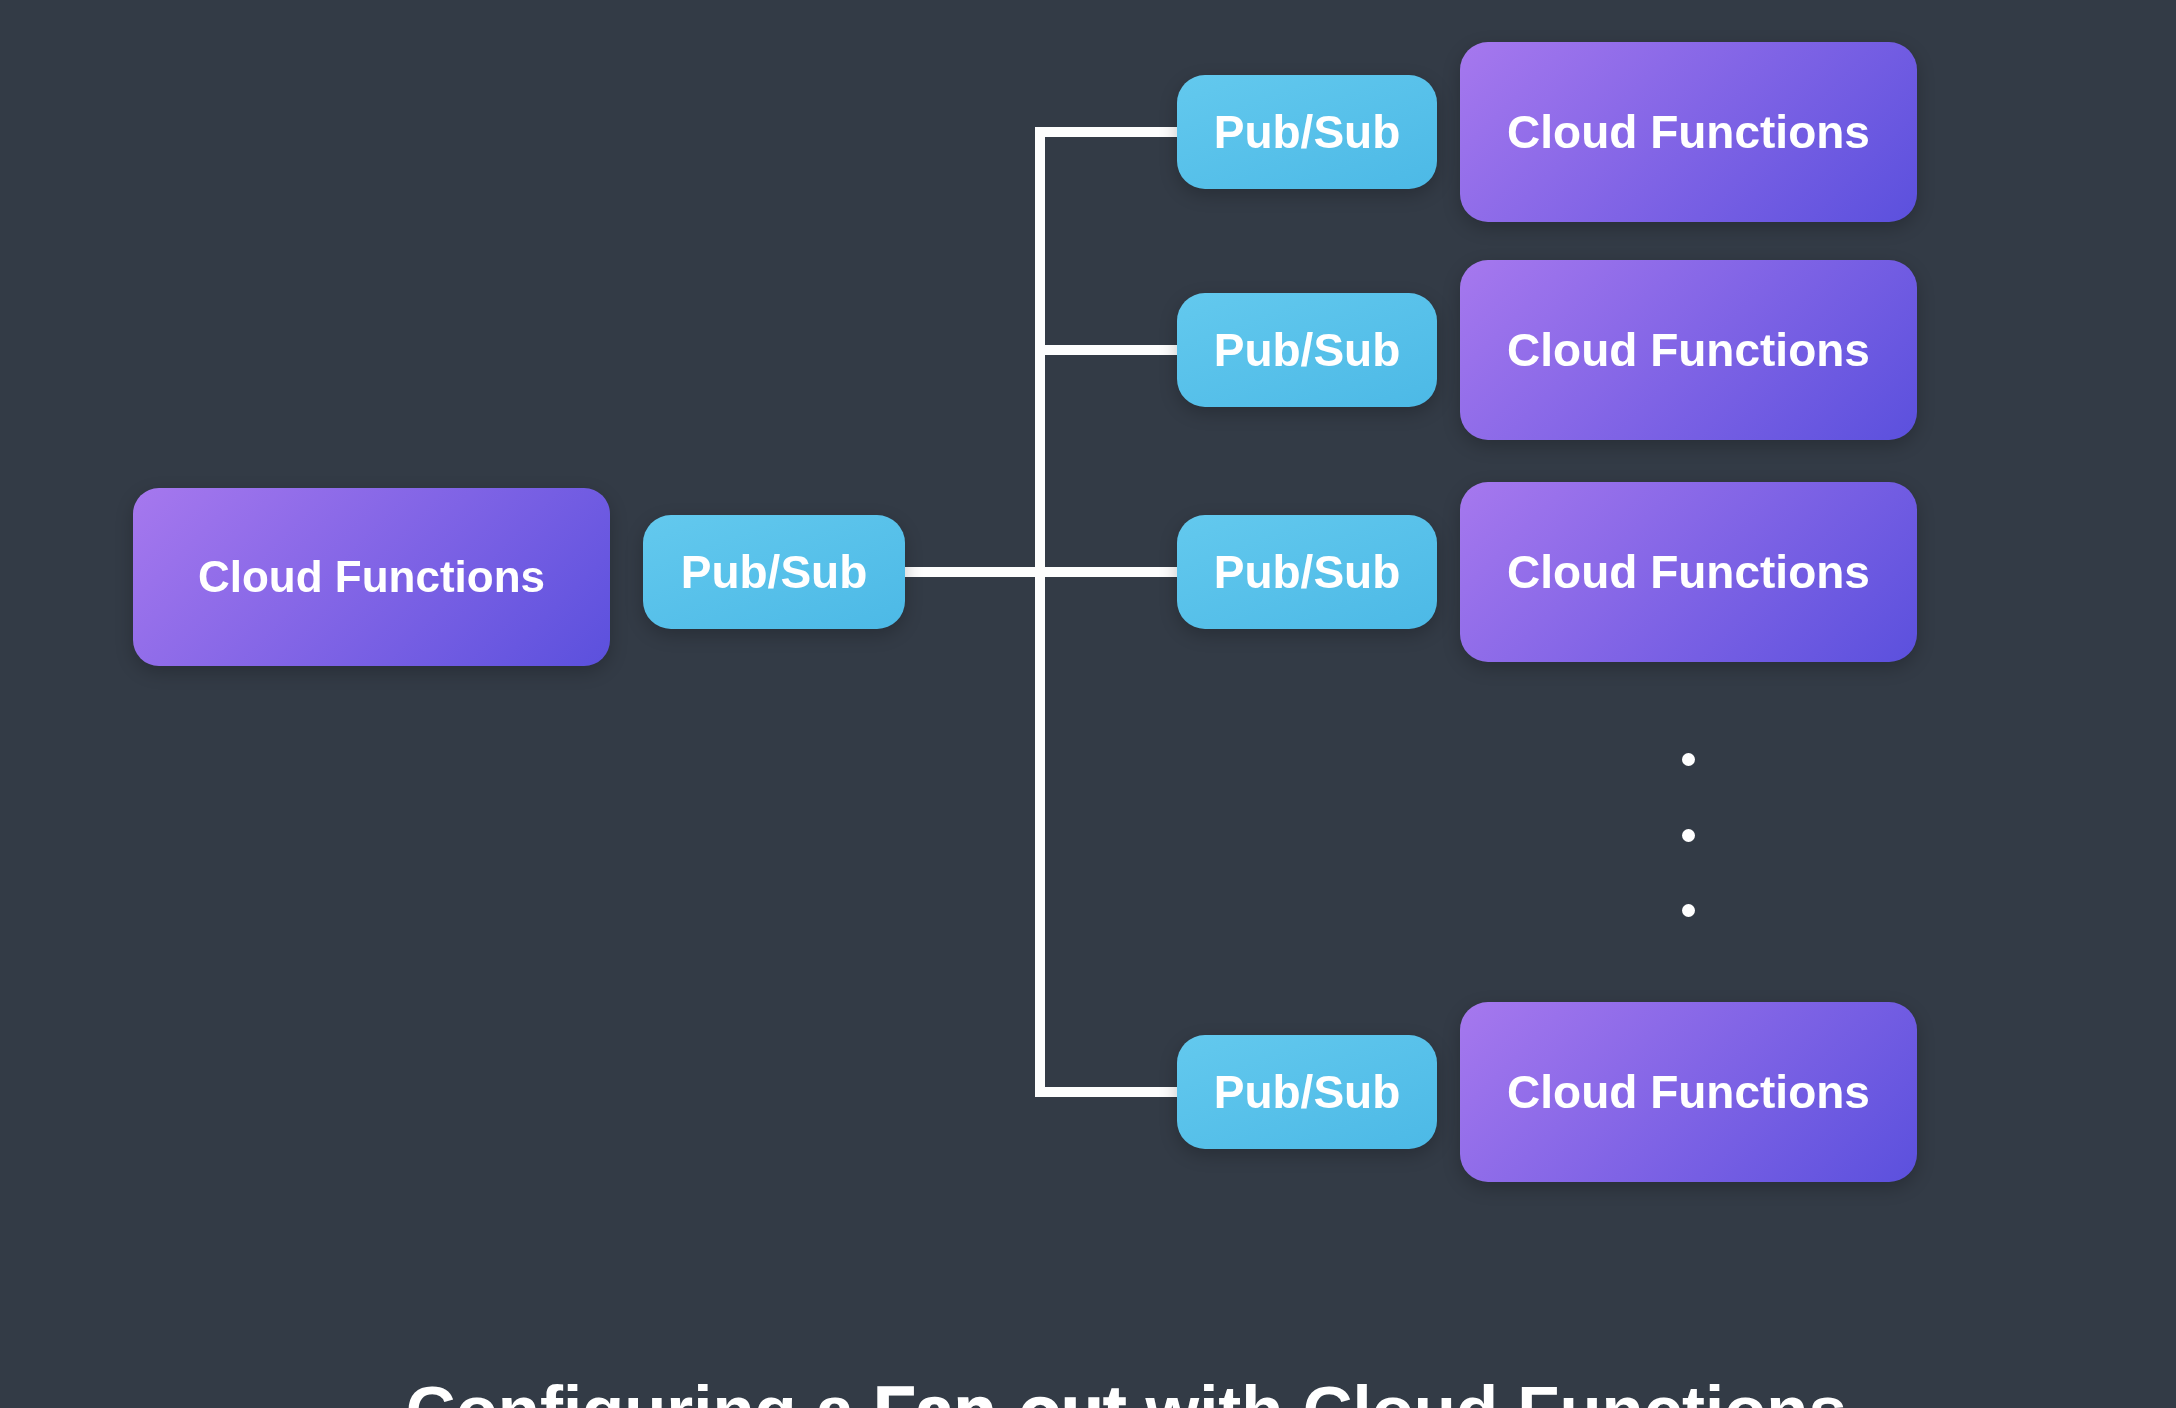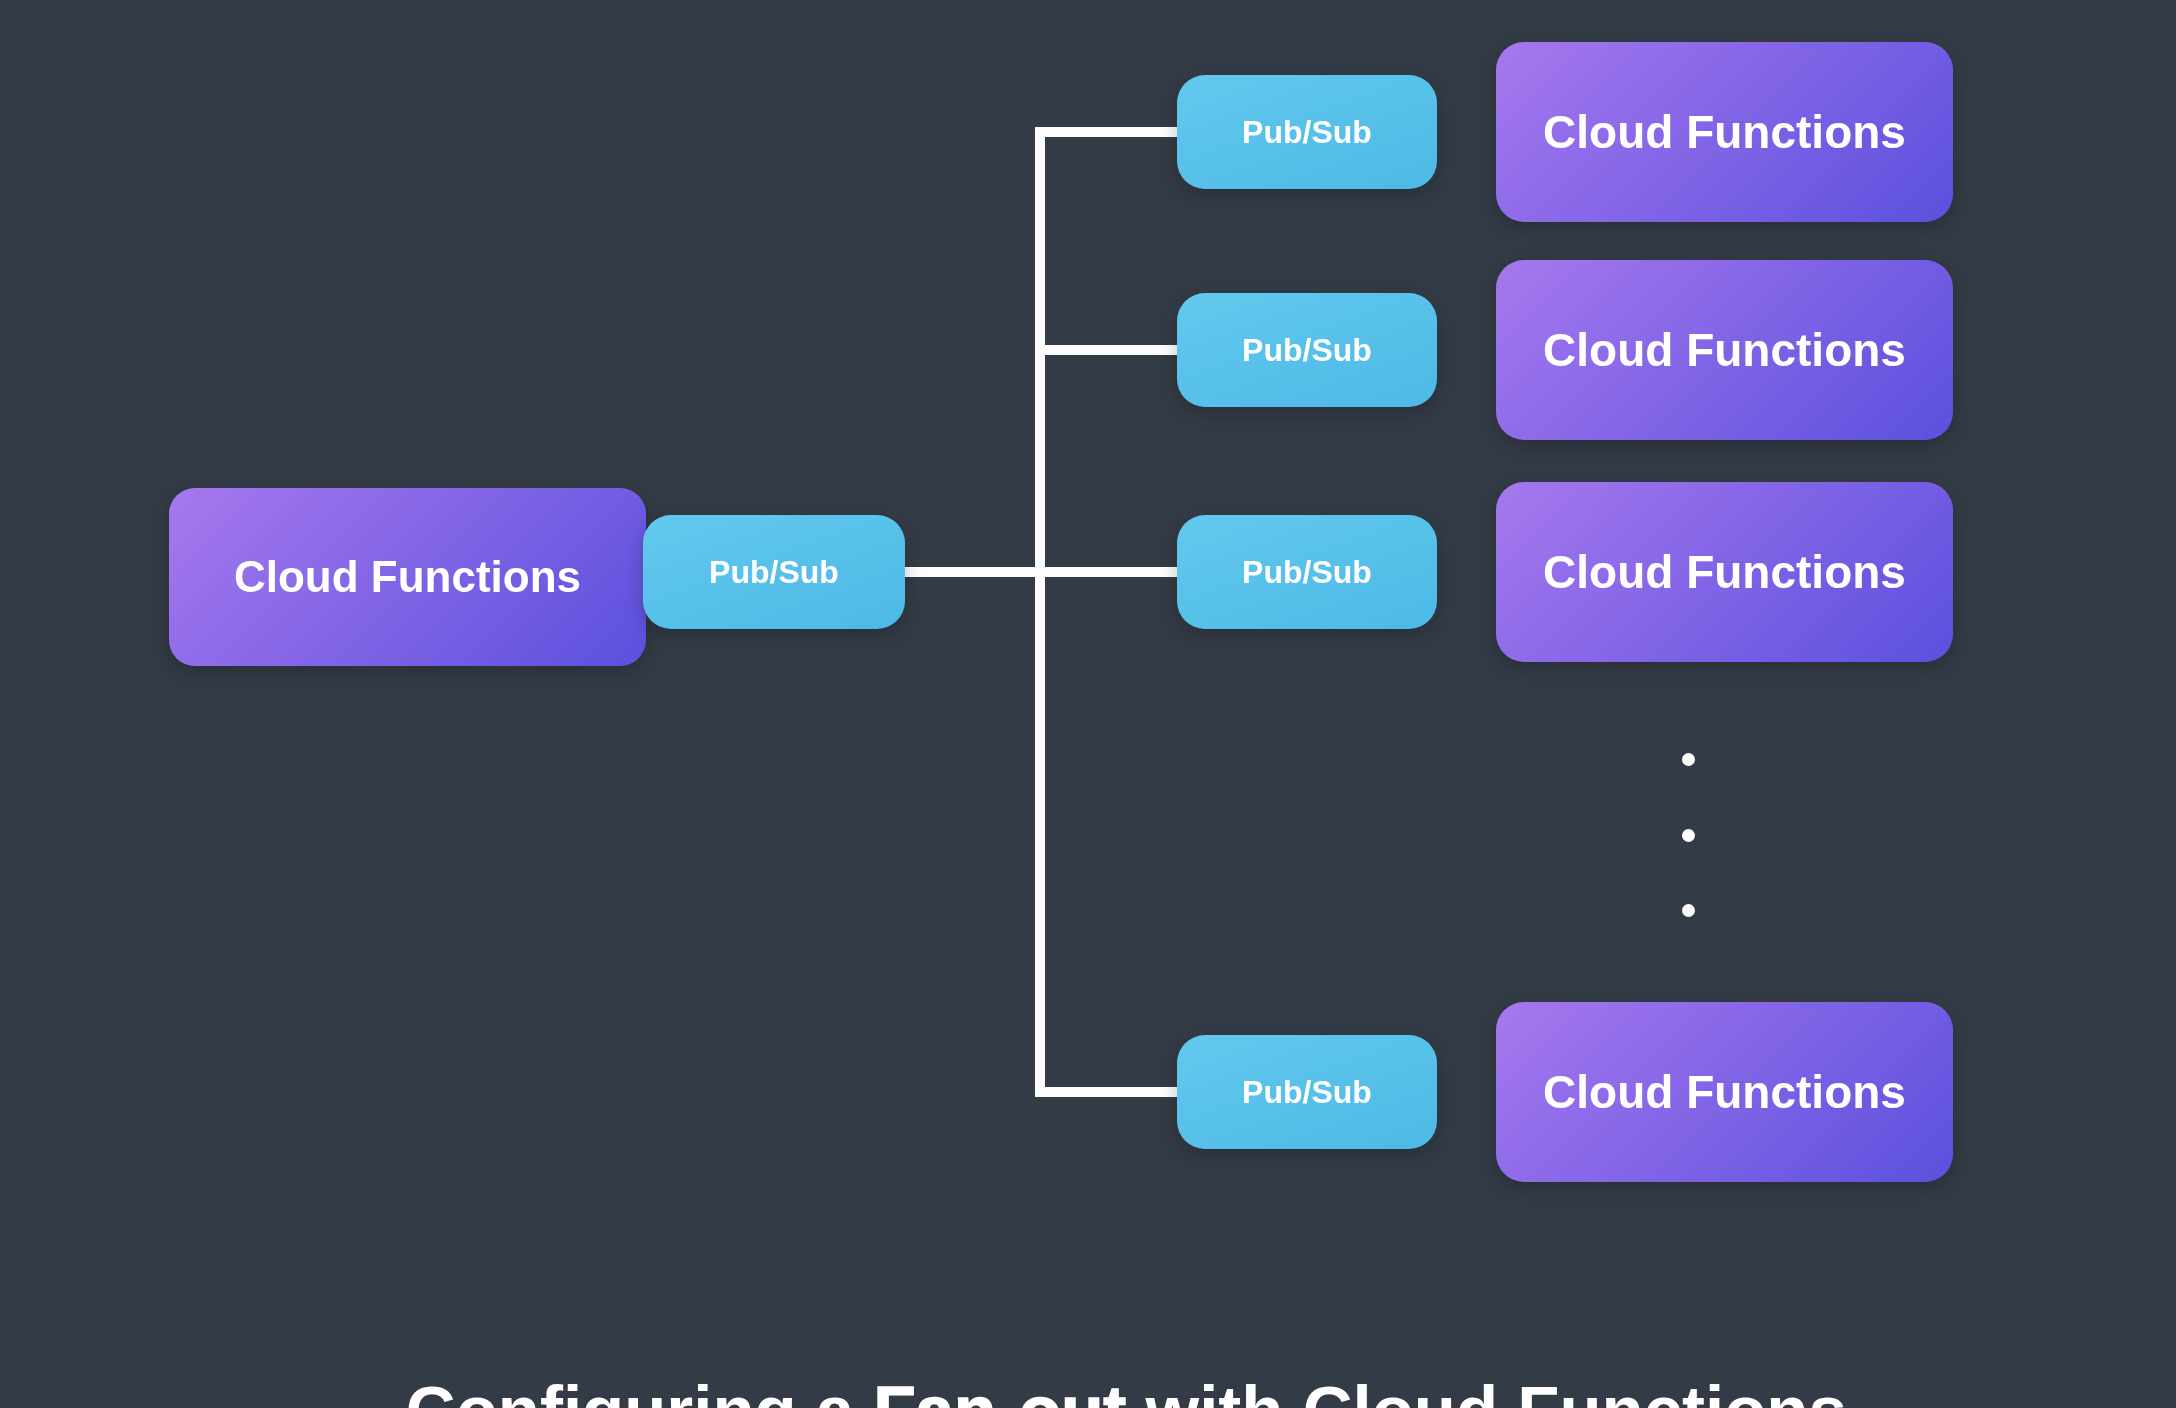--- a/index.html
+++ b/index.html
@@ -18,25 +18,25 @@
   .stage{position:absolute;inset:0;}
   .connectors{position:absolute;left:0;top:0;z-index:1;}
   .node{
     position:absolute;z-index:2;
     display:flex;align-items:center;justify-content:center;
     text-align:center;color:var(--text);font-weight:bold;
     box-shadow:0 6px 18px rgba(0,0,0,0.22);
   }
   .purple{
     background:linear-gradient(135deg,var(--purple_a) 0%,var(--purple_b) 100%);
-    border-radius:28px;font-size:46px;margin-left:36px;
+    border-radius:28px;font-size:46px;
   }
   .blue{
     background:linear-gradient(160deg,var(--blue_a) 0%,var(--blue_b) 100%);
-    border-radius:28px;font-size:32px;
+    border-radius:28px;font-size:46px;
   }
   .scheduler{left:133px;top:488px;width:477px;height:178px;font-size:44px;line-height:1.3;border-radius:26px;}
   .hub{left:643px;top:515px;width:262px;height:114px;}
   .ps{left:1177px;width:260px;height:114px;}
   .cf{left:1460px;width:457px;height:180px;}
   .row0 .ps{top:75px;}  .row0 .cf{top:42px;}
   .row1 .ps{top:293px;} .row1 .cf{top:260px;}
   .row2 .ps{top:515px;} .row2 .cf{top:482px;}
   .row3 .ps{top:1035px;}.row3 .cf{top:1002px;}
   .dots{

